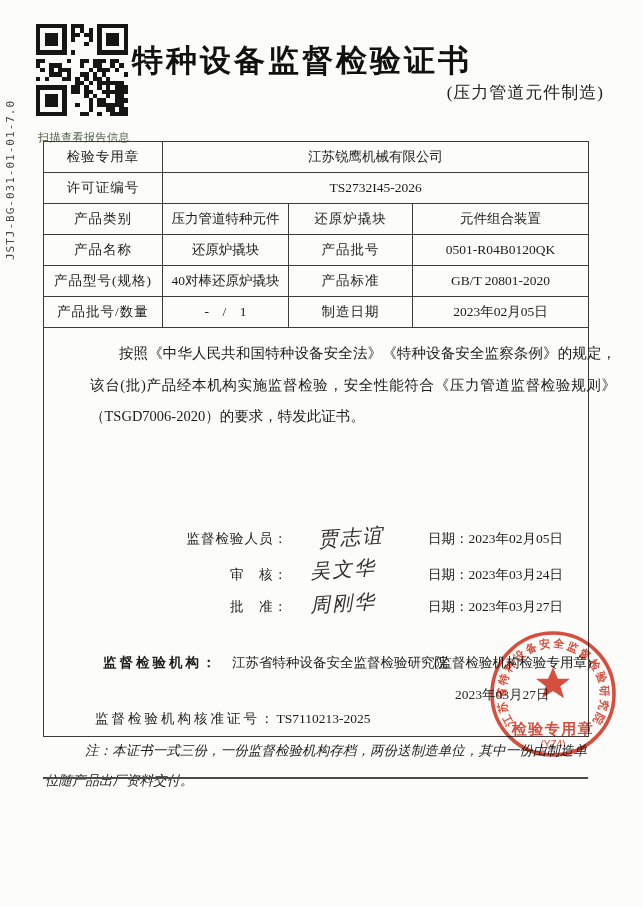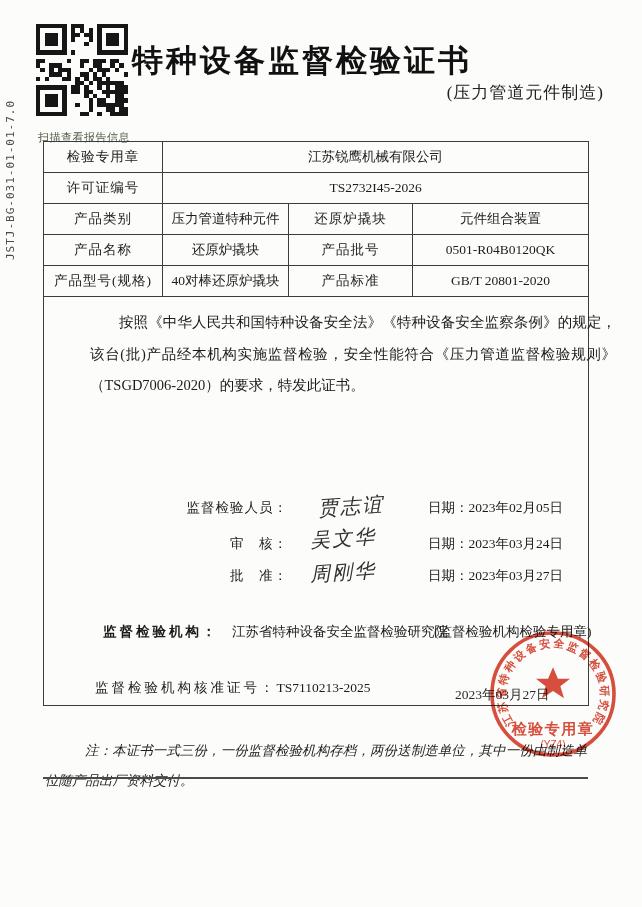--- a/index.html
+++ b/index.html
@@ -250,20 +250,26 @@
       <td class="lbl">产品批号</td>
       <td>0501-R04B0120QK</td>
     </tr>
     <tr>
       <td class="lbl">产品型号(规格)</td>
       <td>40对棒还原炉撬块</td>
       <td class="lbl">产品标准</td>
       <td>GB/T 20801-2020</td>
     </tr>
     <tr>
+      <td class="lbl">产品批号/数量</td>
+      <td>-　/　1</td>
+      <td class="lbl">制造日期</td>
+      <td>2023年02月05日</td>
+    </tr>
+    <tr>
       <td class="tall" colspan="4">
         <div class="cert-body">
           <div class="statement">按照《中华人民共和国特种设备安全法》《特种设备安全监察条例》的规定，该台(批)产品经本机构实施监督检验，安全性能符合《压力管道监督检验规则》（TSGD7006-2020）的要求，特发此证书。</div>
 
           <div class="abs sig-label" style="left:38px; top:202px;">监督检验人员：</div>
           <div class="abs sig-name" style="left:236px; top:196px;">贾志谊</div>
           <div class="abs" style="left:346px; top:202px;"><span>日期：</span><span>2023年02月05日</span></div>
 
           <div class="abs sig-label" style="left:38px; top:238px;">审　核：</div>
           <div class="abs sig-name" style="left:228px; top:228px;">吴文华</div>

